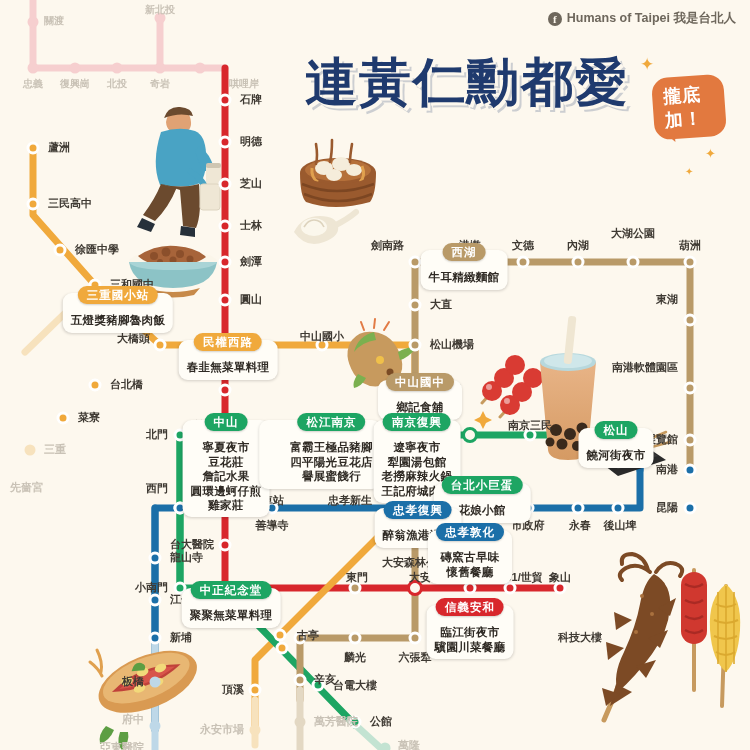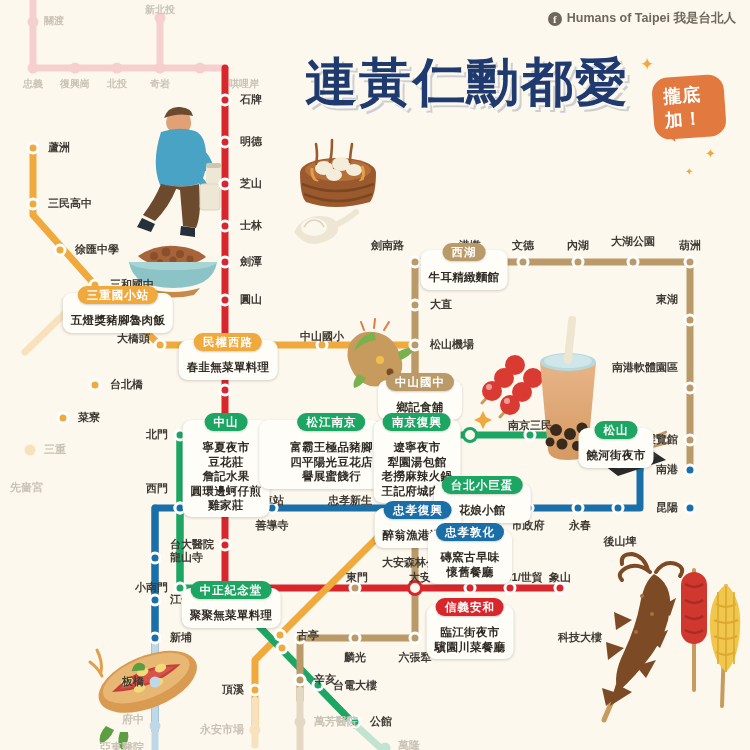--- a/index.html
+++ b/index.html
@@ -396,29 +396,29 @@
 <span class="lbl sm" style="left:170px;top:552px;">龍山寺</span>
 <span class="lbl sm" style="left:170px;top:594px;">江子翠</span>
 <span class="lbl sm" style="left:170px;top:632px;">新埔</span>
 <span class="lbl sm right" style="left:144px;top:676px;">板橋</span>
 <span class="lbl sm faded right" style="left:144px;top:714px;">府中</span>
 <span class="lbl sm faded right" style="left:144px;top:742px;">亞東醫院</span>
 <span class="lbl sm center" style="left:272px;top:520px;">善導寺</span>
 <span class="lbl sm center" style="left:470px;top:493px;">國父紀念館</span>
 <span class="lbl sm center" style="left:528px;top:520px;">市政府</span>
 <span class="lbl sm center" style="left:580px;top:520px;">永春</span>
-<span class="lbl sm center" style="left:620px;top:536px;">後山埤</span>
+<span class="lbl sm center" style="left:620px;top:520px;">後山埤</span>
 <span class="lbl sm right" style="left:678px;top:502px;">昆陽</span>
 <span class="lbl sm right" style="left:678px;top:464px;">南港</span>
 
 <span class="lbl sm right" style="left:404px;top:240px;">劍南路</span>
 <span class="lbl sm center" style="left:470px;top:240px;">港墘</span>
 <span class="lbl sm center" style="left:523px;top:240px;">文德</span>
 <span class="lbl sm center" style="left:578px;top:240px;">內湖</span>
-<span class="lbl sm center" style="left:633px;top:236px;">大湖公園</span>
+<span class="lbl sm center" style="left:633px;top:228px;">大湖公園</span>
 <span class="lbl sm center" style="left:690px;top:240px;">葫洲</span>
 <span class="lbl sm right" style="left:678px;top:294px;">東湖</span>
 <span class="lbl sm right" style="left:678px;top:362px;">南港軟體園區</span>
 <span class="lbl sm right" style="left:678px;top:434px;">南港展覽館</span>
 <span class="lbl sm" style="left:430px;top:299px;">大直</span>
 <span class="lbl sm" style="left:430px;top:339px;">松山機場</span>
 <span class="lbl sm" style="left:558px;top:632px;">科技大樓</span>
 <span class="lbl sm center" style="left:415px;top:652px;">六張犁</span>
 <span class="lbl sm center" style="left:355px;top:652px;">麟光</span>
 <span class="lbl sm" style="left:314px;top:674px;">辛亥</span>

